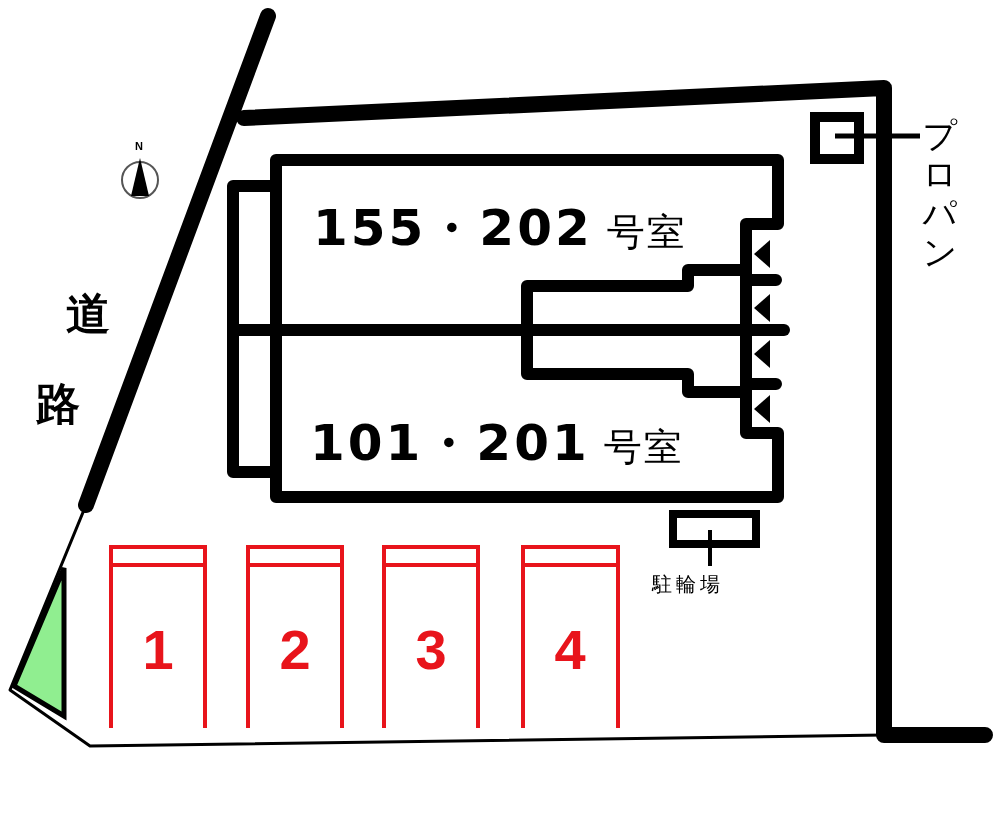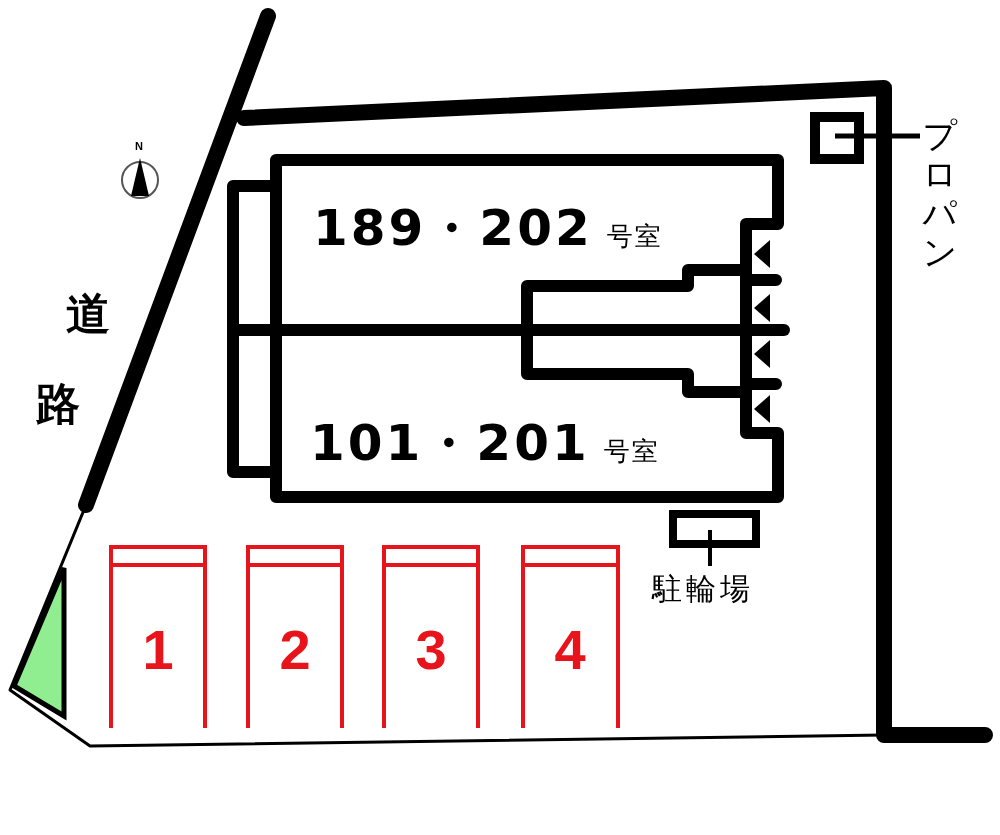--- a/index.html
+++ b/index.html
@@ -1,23 +1,23 @@
 <!DOCTYPE html>
 <html><head>
 <meta charset="utf-8">
 <style>
   html,body{margin:0;padding:0;background:#fff;}
   #stage{position:relative;width:1000px;height:835px;overflow:hidden;background:#fff;}
   svg{position:absolute;left:0;top:0;}
   .lbl{position:absolute;font-family:"DejaVu Sans","Liberation Sans",sans-serif;color:#000;font-weight:bold;white-space:nowrap;line-height:1;}
   .room{font-size:50px;letter-spacing:3px;}
-  .room .suffix{font-size:26px;font-weight:normal;margin-left:14px;letter-spacing:2px;}
+  .room .suffix{font-size:38px;font-weight:normal;margin-left:14px;letter-spacing:2px;}
   .road{font-size:44px;}
   .vert{font-size:34px;font-weight:normal;line-height:1.15;text-align:center;width:40px;}
-  .bike{font-size:30px;font-weight:normal;letter-spacing:4px;}
+  .bike{font-size:20px;font-weight:normal;letter-spacing:4px;}
   .slotnum{position:absolute;font-family:"Liberation Sans","DejaVu Sans",sans-serif;font-weight:bold;font-size:56px;color:#e8141b;text-align:center;width:100px;line-height:1;}
   .compassN{font-family:"Liberation Sans",sans-serif;font-weight:bold;font-size:11px;}
 </style>
 </head>
 <body>
 
 <div id="stage">
   <svg width="1000" height="835" viewBox="0 0 1000 835">
 
     <g stroke="#000" fill="none" stroke-linecap="round" stroke-linejoin="round">
@@ -65,21 +65,21 @@
 
     <g stroke="#e8141b" fill="none" stroke-width="4">
       <path d="M111 728 L111 547 L205 547 L205 728 M111 565 L205 565"></path>
       <path d="M248 728 L248 547 L342 547 L342 728 M248 565 L342 565"></path>
       <path d="M384 728 L384 547 L478 547 L478 728 M384 565 L478 565"></path>
       <path d="M523 728 L523 547 L618 547 L618 728 M523 565 L618 565"></path>
     </g>
   </svg>
 
   <div class="lbl room" style="left:313px;top:203px;">
-    <span>189・202</span><span class="suffix">号室</span>
+    <span>155・202</span><span class="suffix">号室</span>
   </div>
   <div class="lbl room" style="left:310px;top:418px;">
     <span>101・201</span><span class="suffix">号室</span>
   </div>
 
   <div class="lbl road" style="left:66px;top:292px;">道</div>
   <div class="lbl road" style="left:36px;top:382px;">路</div>
 
 
   <div class="lbl vert" style="left:920px;top:116px;">

